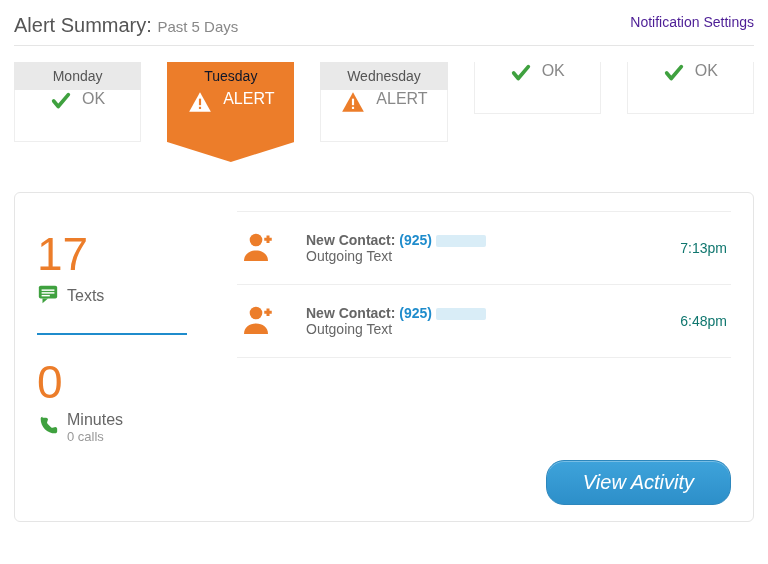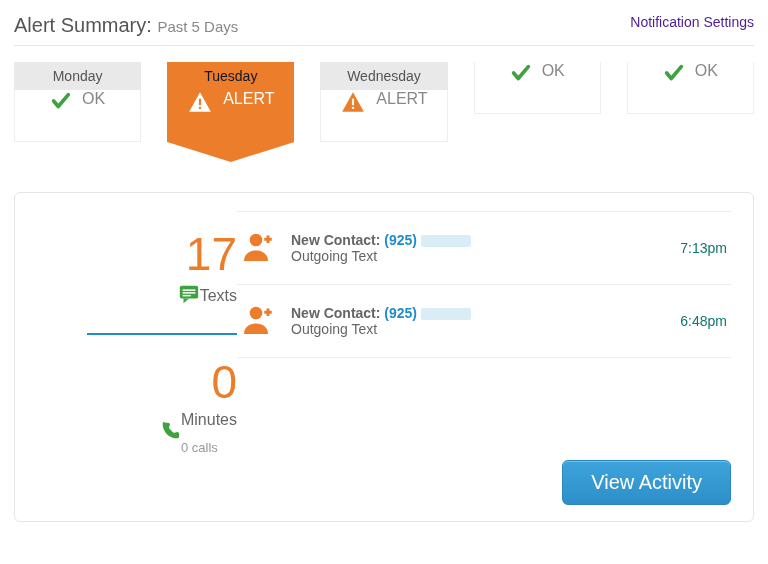--- a/index.html
+++ b/index.html
@@ -95,68 +95,69 @@
     border: 1px solid #e5e5e5;
     border-radius: 6px;
     padding: 18px 22px 16px 22px;
     display: flex;
     min-height: 330px;
   }
   .stats {
     width: 200px;
     display:flex;
     flex-direction:column;
-    align-items:flex-end;
+    align-items:flex-start;
     padding-top: 20px;
   }
   .big-num { font-size: 46px; color:#ec7d2a; font-weight:400; line-height:1; }
-  .stat-label { display:flex; align-items:center; margin-top:6px; color:#666; font-size:16px;}
+  .stat-label { display:flex; align-items:center; gap:8px; margin-top:6px; color:#666; font-size:16px;}
   .divider {
     width: 150px; height:2px; background:#1f8ccc; margin: 24px 0;
   }
-  .stat-sub { font-size:13px; color:#999;margin-top:11px; }
+  .stat-sub { font-size:13px; color:#999; }
 
   .alerts {
     flex:1;
     display:flex;
     flex-direction:column;
   }
   .alerts-title {
     text-align:right;
     color:#777;
     font-size:15px;
     margin-bottom:10px;
   }
   .alert-row {
     display:flex;
     align-items:center;
     padding:16px 4px;
     border-bottom:1px solid #eee;
-    gap:14px;
+    gap:29px;
   }
   .alert-row:first-of-type { border-top:1px solid #eee;}
   .alert-info { flex:1; font-size:14px; color:#666; }
   .alert-info .contact { font-weight:600; }
   .alert-info .num { color:#1f8ccc; font-weight:600; }
   .alert-info .redact {
      display:inline-block; background:#d9edf7; width:50px; height:12px; border-radius:2px; vertical-align:middle;
   }
   .time { font-size:14px; color:#0f766e; }
 
   .view-btn {
     align-self:flex-end;
     margin-top:auto;
     background: linear-gradient(#3ea3db,#2d8fc9);
     color:#fff;
     border:1px solid #2d87bd;
-    border-radius:6px;
+    border-radius:18px;
     font-size:20px;
-    padding:10px 28px;
+    padding:10px 36px;
     cursor:pointer;
     box-shadow: inset 0 1px 0 rgba(255,255,255,.3);
+    font-style: italic;
   }
 </style>
 </head>
 <body>
 
 <div class="header">
   <h1>
     <span>Alert Summary:</span>
     <span class="sub">Past 5 Days</span>
   </h1>

